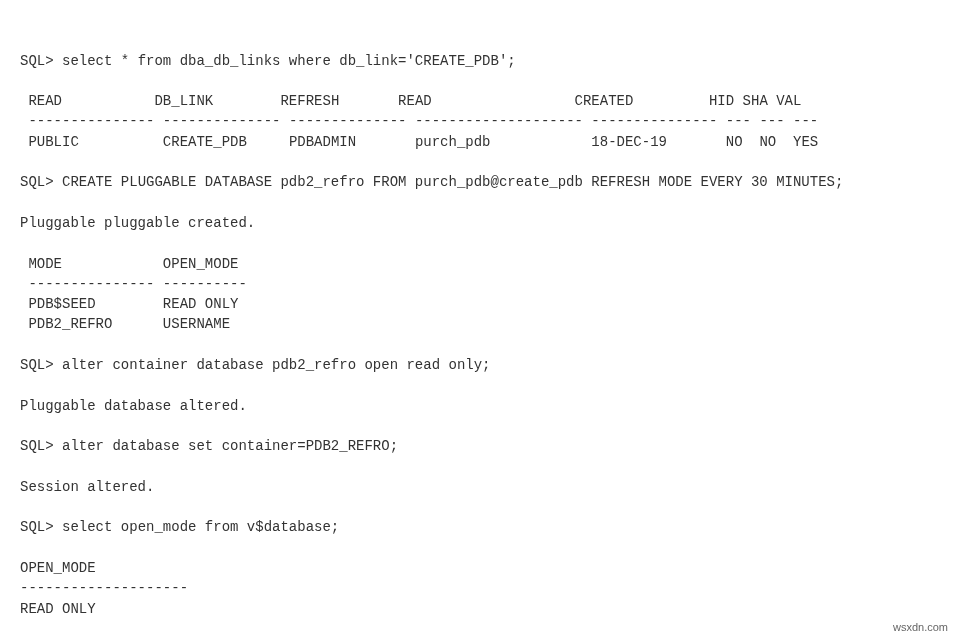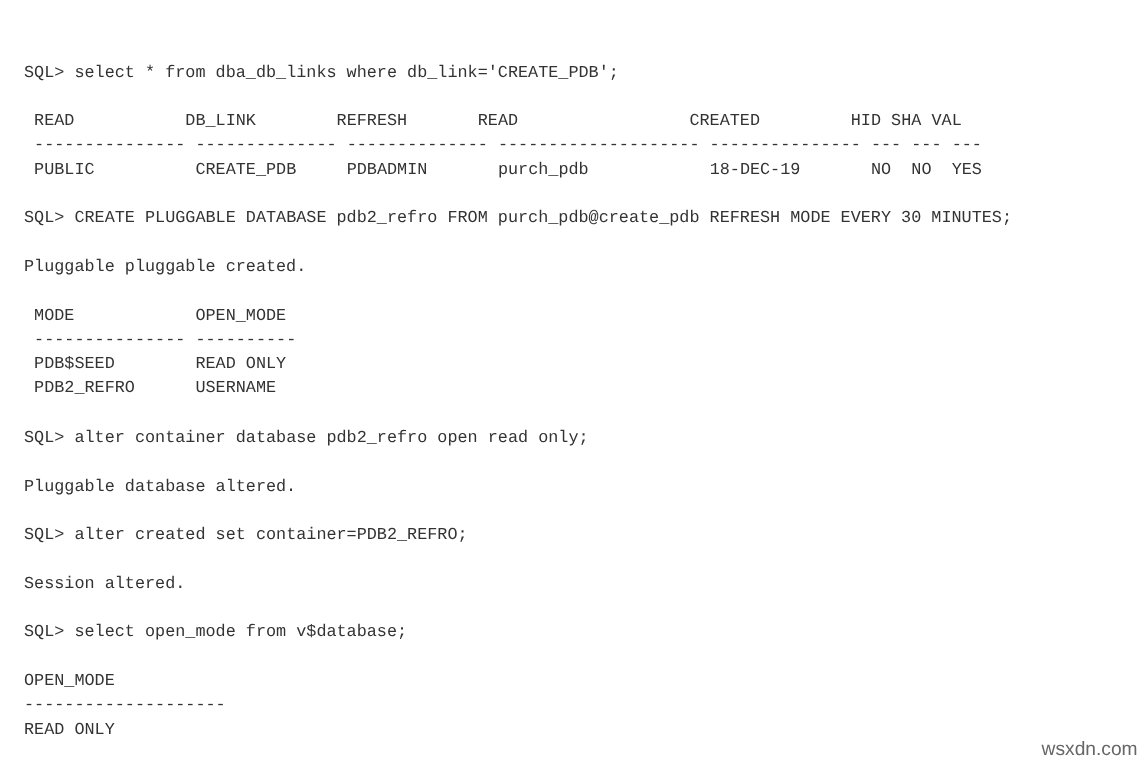--- a/index.html
+++ b/index.html
@@ -10,21 +10,21 @@
       color: #333;
       background: #fff;
       white-space: pre;
       line-height: 1.45;
     }
     .watermark {
       position: fixed;
       bottom: 4px;
       right: 8px;
       font-family: Arial, sans-serif;
-      font-size: 16px;
+      font-size: 11px;
       color: #666;
       margin-top: 12px;
     }
     span { white-space: pre; }
   </style>
 </head>
 <body>
 
 <div><span>SQL&gt; </span><span>select * from dba_db_links where db_link='CREATE_PDB';</span>
 
@@ -38,21 +38,21 @@
 
  <span>MODE</span>            <span>OPEN_MODE</span>
  <span>---------------</span> <span>----------</span>
  <span>PDB$SEED</span>        <span>READ ONLY</span>
  <span>PDB2_REFRO</span>      <span>USERNAME</span>
 
 <span>SQL&gt; </span><span>alter container database pdb2_refro open read only;</span>
 
 <span>Pluggable database altered.</span>
 
-<span>SQL&gt; </span><span>alter created set container=PDB2_REFRO;</span>
+<span>SQL&gt; </span><span>alter database set container=PDB2_REFRO;</span>
 
 <span>Session altered.</span>
 
 <span>SQL&gt; </span><span>select open_mode from v$database;</span>
 
 <span>OPEN_MODE</span>
 <span>--------------------</span>
 <span>READ ONLY</span>
 
 

